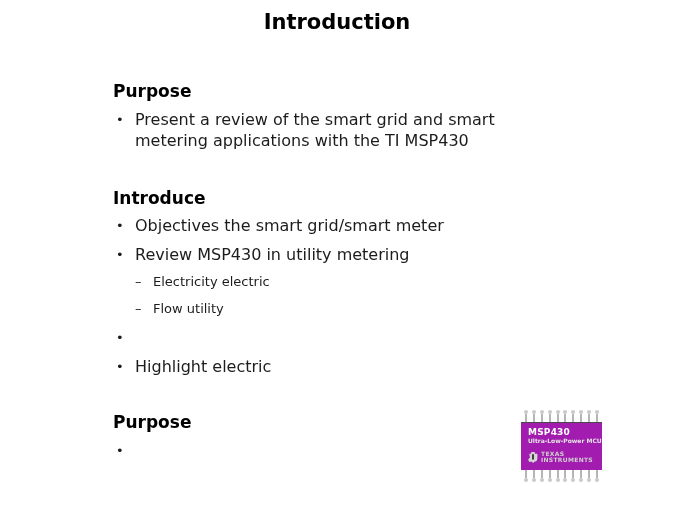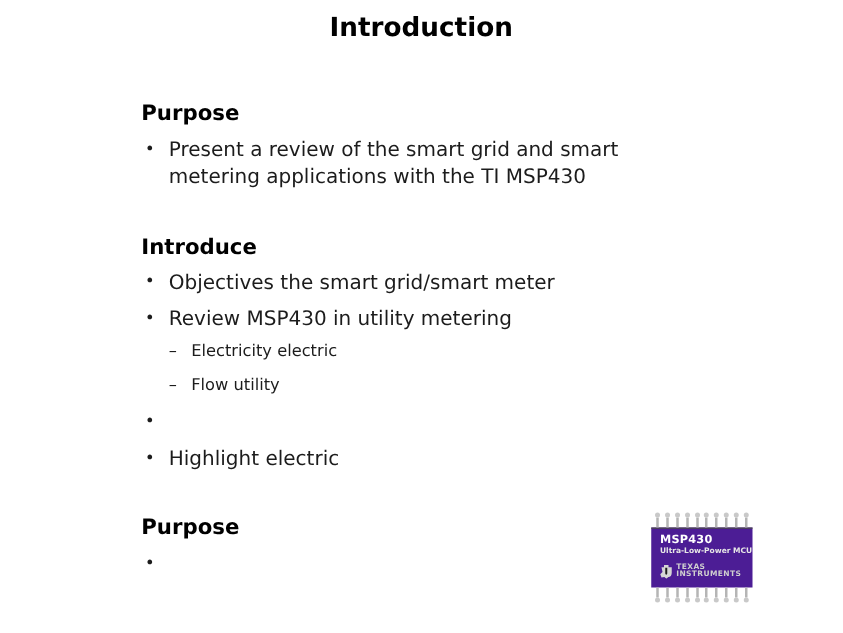--- a/index.html
+++ b/index.html
@@ -107,21 +107,21 @@
     content: "";
     position: absolute;
     bottom: -4px; left: -1px;
     width: 4px; height: 4px;
     border-radius: 50%;
     background: #c9c9c9;
   }
   .chip-body {
     width: 81px;
     height: 48px;
-    background: #4c1d95;
+    background: #a21caf;
     border-top: 1px solid #4a4a4a;
     padding: 4px 0 0 7px;
     overflow: hidden;
   }
   .chip-name {
     font-size: 9px;
     font-weight: bold;
     color: #ffffff;
     line-height: 10px;
     letter-spacing: 0.2px;

